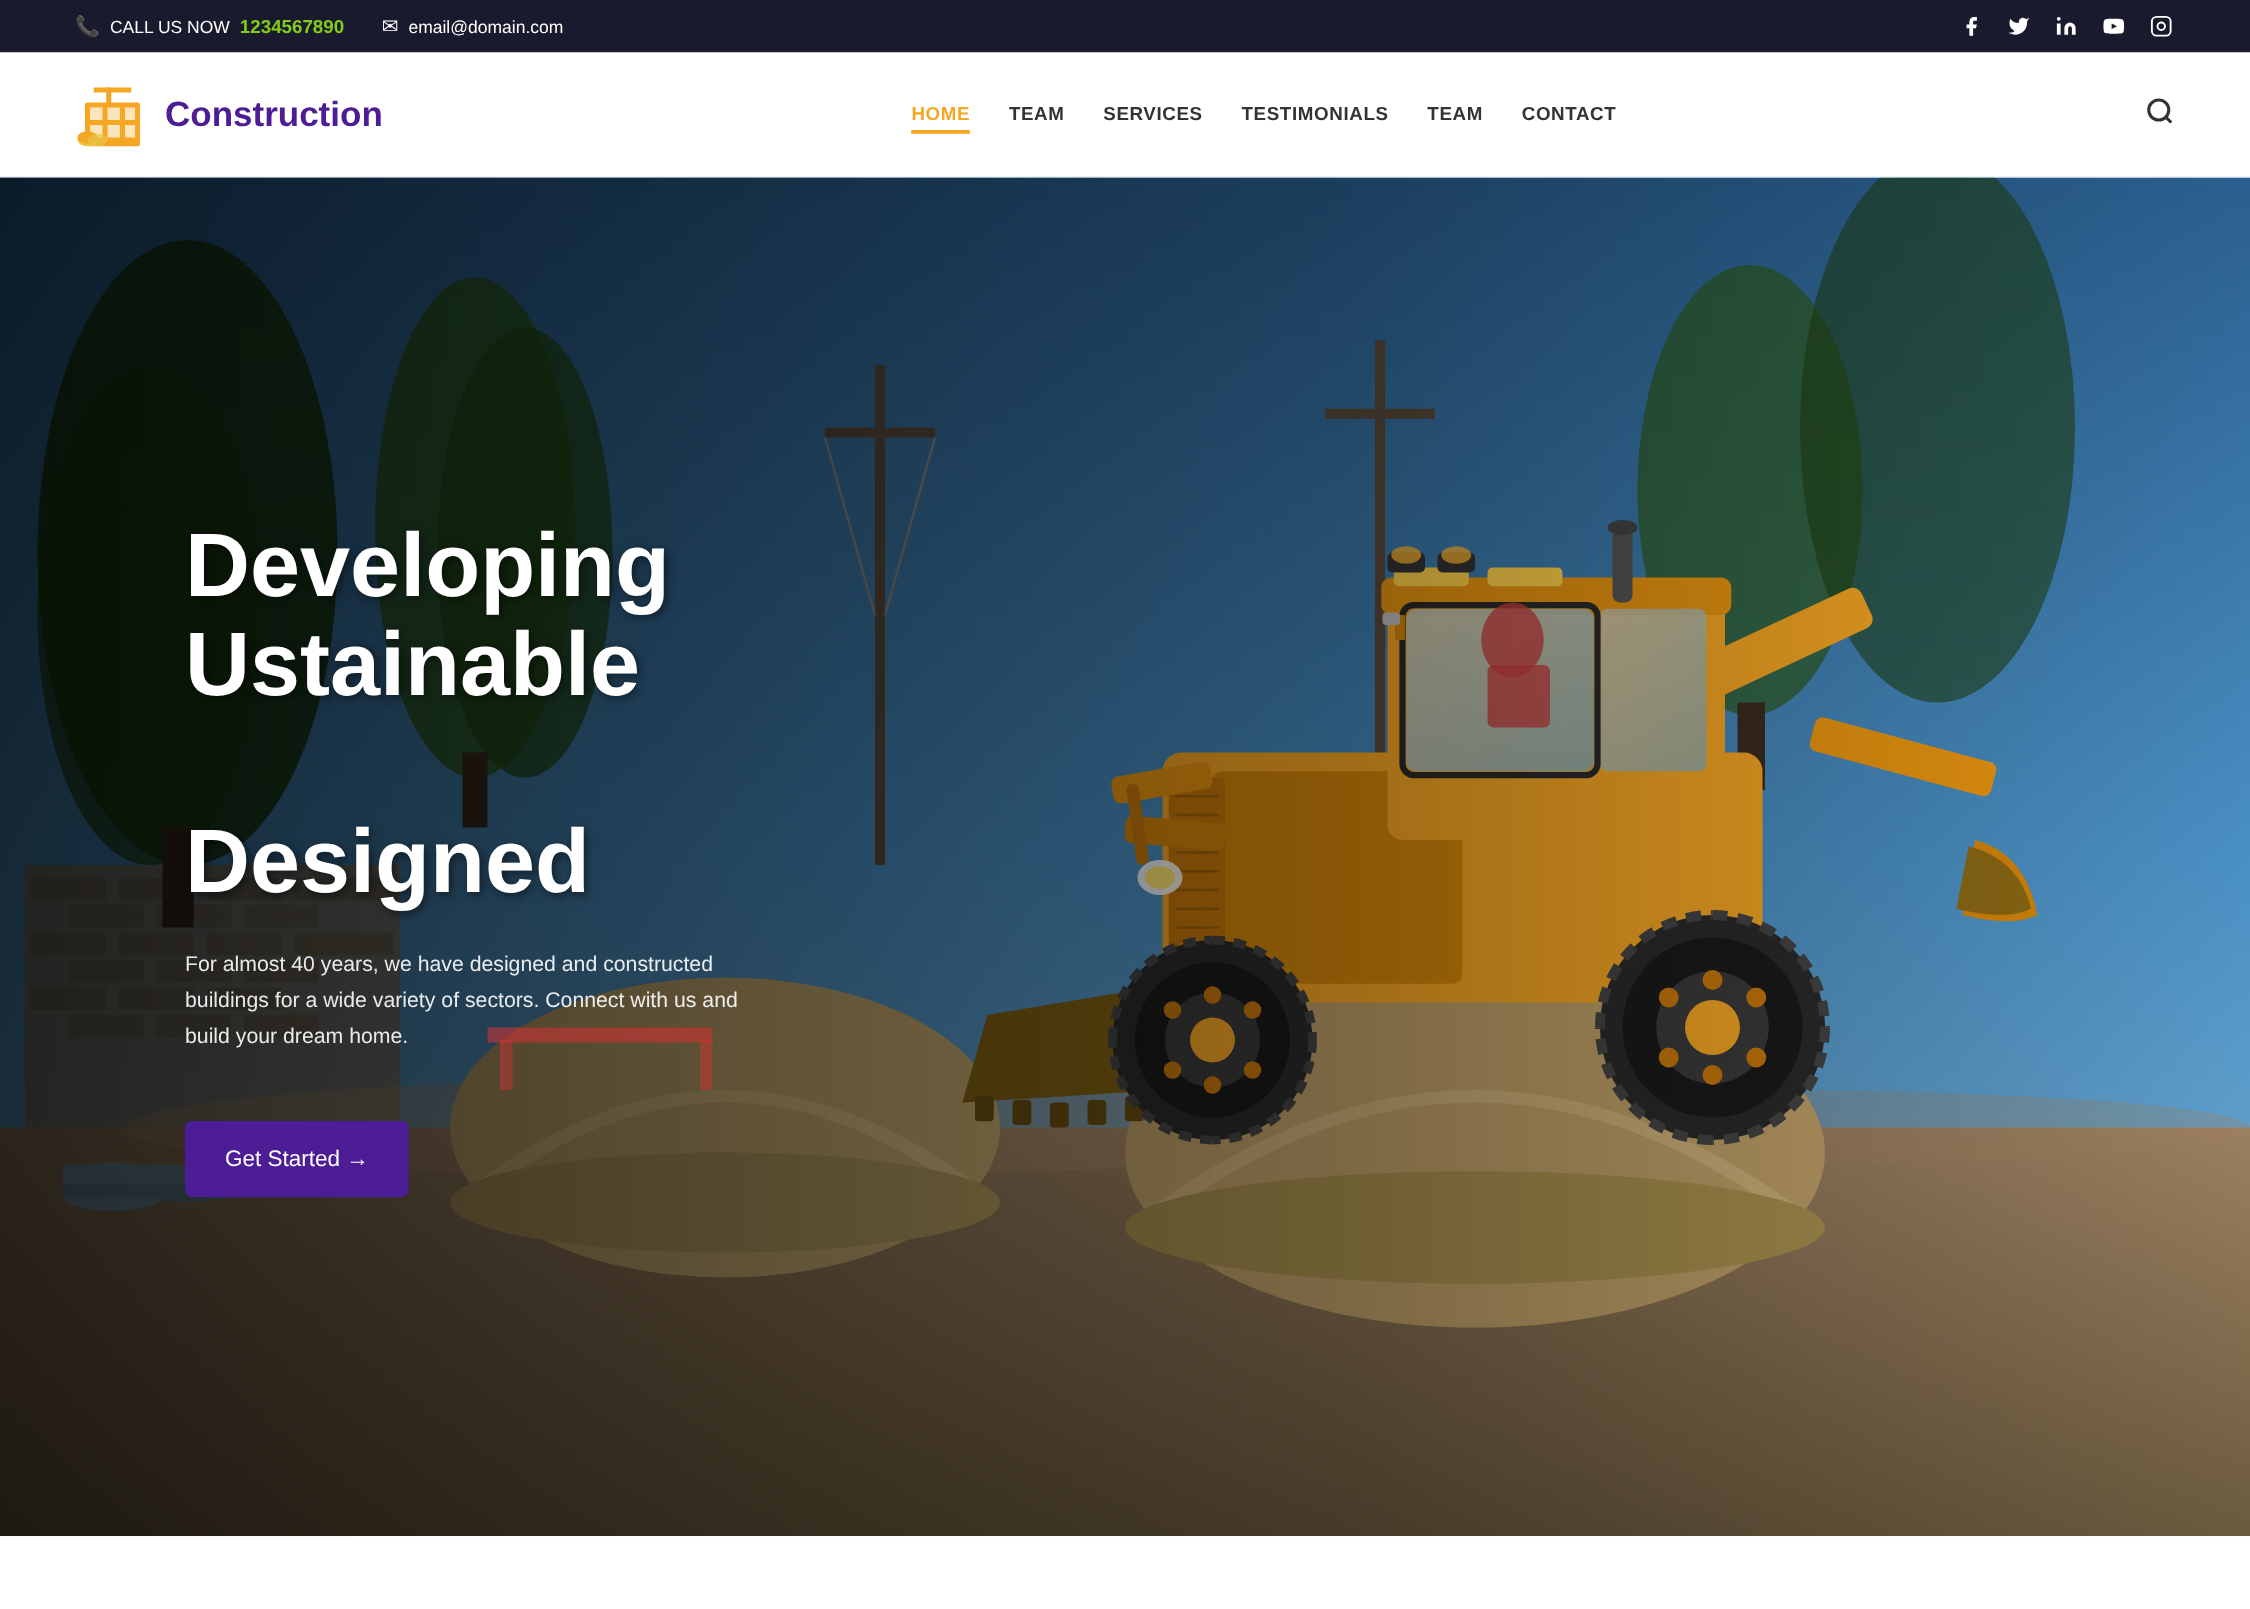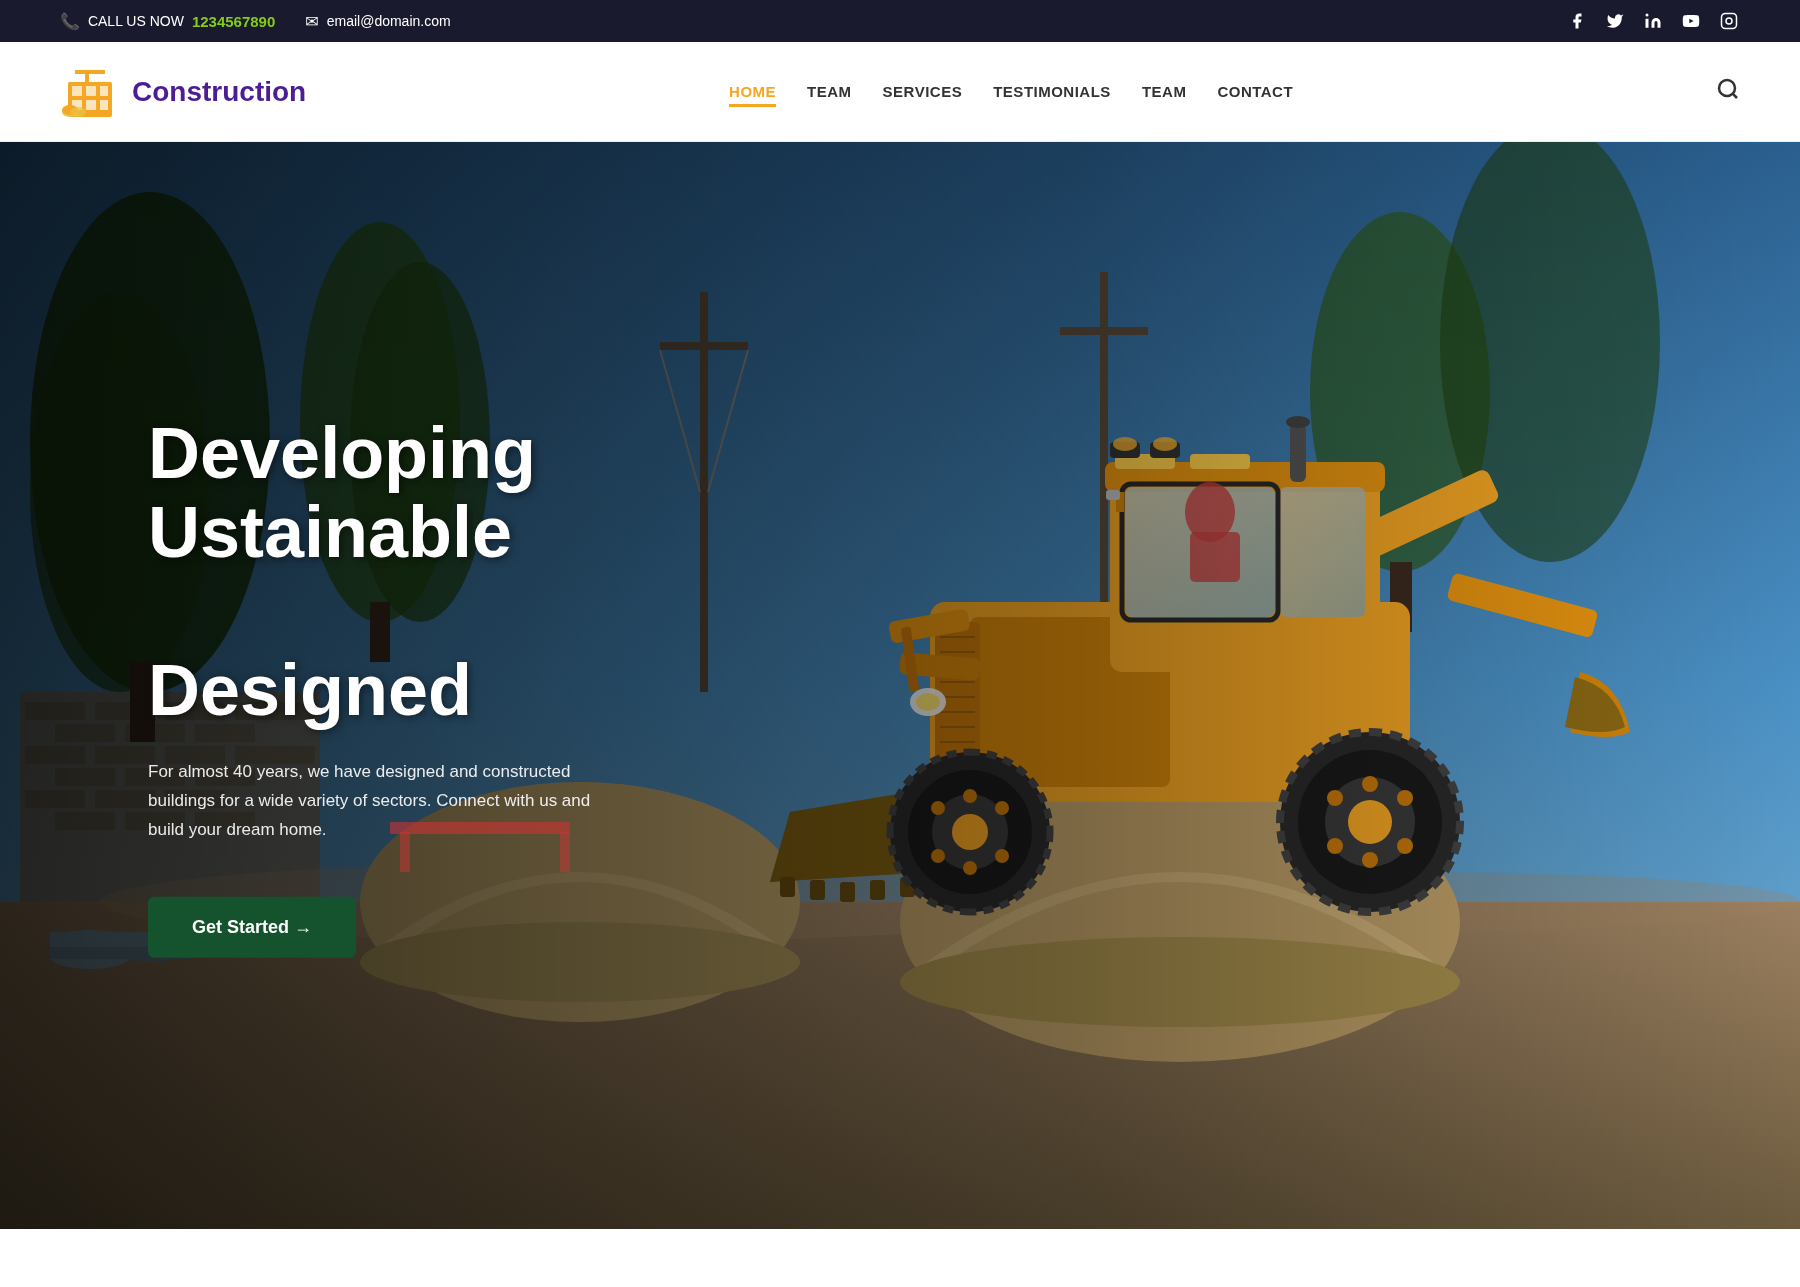--- a/index.html
+++ b/index.html
@@ -133,26 +133,26 @@
       text-shadow: 2px 2px 8px rgba(0,0,0,0.5);
     }
     .hero-subtitle {
       font-size: 17px;
       color: rgba(255,255,255,0.9);
       line-height: 1.7;
       margin-bottom: 52px;
       max-width: 480px;
     }
     .btn-primary {
-      background: #14532d;
+      background: #4c1d95;
       color: #fff;
       border: none;
-      padding: 20px 44px;
+      padding: 20px 32px;
       font-size: 18px;
-      font-weight: 700;
+      font-weight: 400;
       border-radius: 6px;
       cursor: pointer;
       display: inline-flex;
       align-items: center;
       gap: 12px;
       text-decoration: none;
     }
 
     .hero-content {
       z-index: 10;

